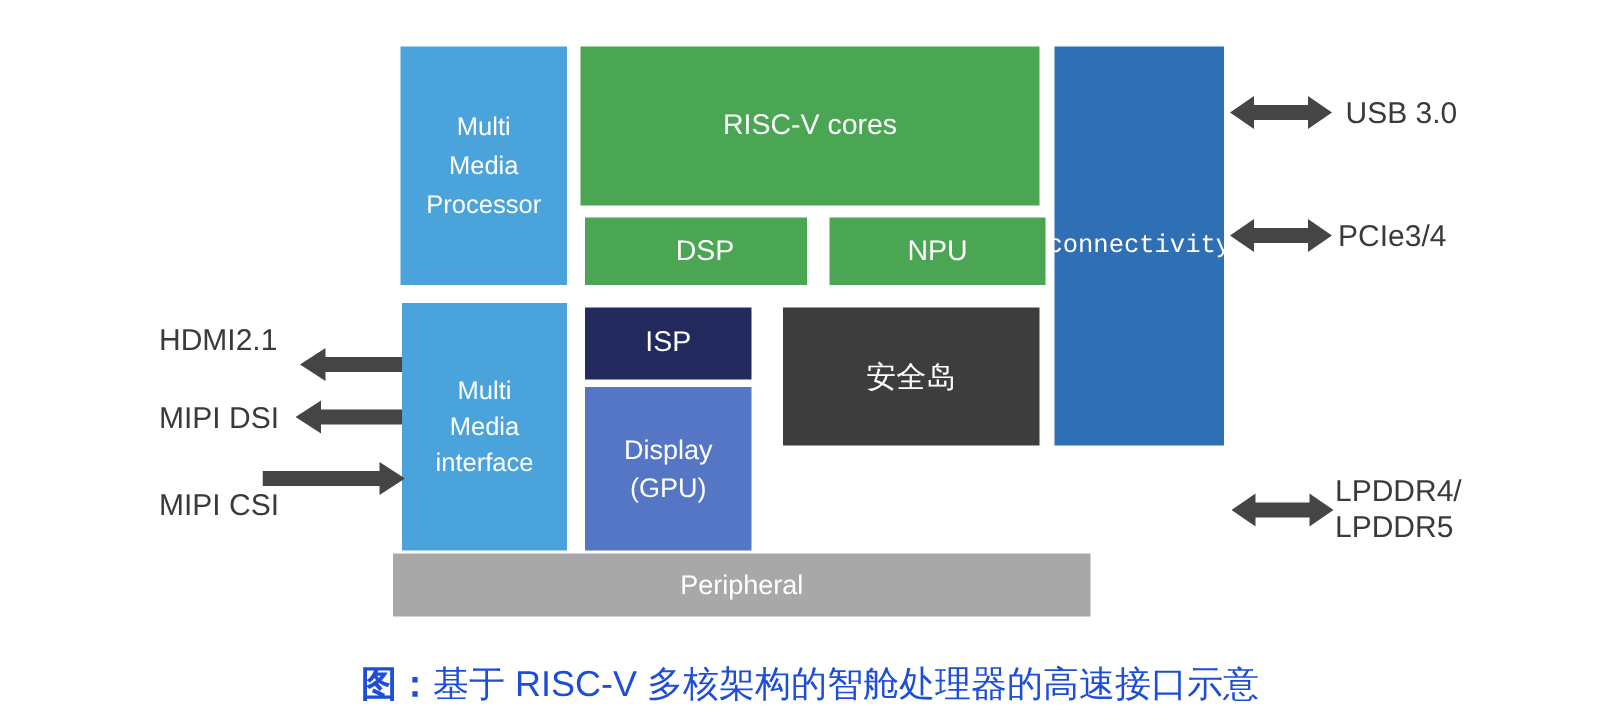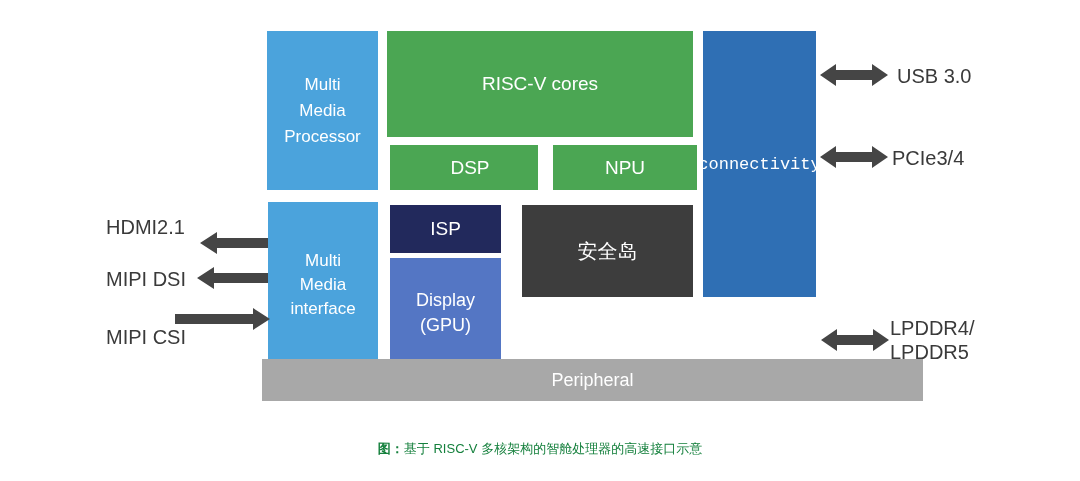--- a/index.html
+++ b/index.html
@@ -21,21 +21,21 @@
   .b-mmp   {left:267px;top:31px; width:111px;height:159px;font-size:17px;line-height:26px;}
   .b-cores {left:387px;top:31px; width:306px;height:106px;font-size:19px;}
   .b-dsp   {left:390px;top:145px;width:148px;height:45px; font-size:19px;}
   .b-npu   {left:553px;top:145px;width:144px;height:45px; font-size:19px;}
   .b-conn  {left:703px;top:31px; width:113px;height:266px;font-size:17px;font-family:Liberation Mono, monospace;}
   .b-mmi   {left:268px;top:202px;width:110px;height:165px;font-size:17px;line-height:24px;}
   .b-isp   {left:390px;top:205px;width:111px;height:48px; font-size:19px;}
   .b-gpu   {left:390px;top:258px;width:111px;height:109px;font-size:18px;line-height:25px;}
   .b-sec   {left:522px;top:205px;width:171px;height:92px; font-size:20px;}
   .b-mem   {left:522px;top:307px;width:293px;height:60px; font-size:18px;}
-  .b-per   {left:262px;top:359px;width:661px;height:42px; font-size:18px;}
+  .b-per   {left:262px;top:369px;width:465px;height:42px; font-size:18px;}
 
   .io-label{
     position:absolute;
     color:#3a3a3a;font-size:20px;line-height:24px;
     white-space:pre-line;
   }
   .l-hdmi {left:106px;top:215px;}
   .l-dsi  {left:106px;top:267px;}
   .l-csi  {left:106px;top:325px;}
   .l-usb  {left:897px;top:64px;}
@@ -46,21 +46,21 @@
   .arrow svg{display:block;}
   .a-hdmi {left:200px;top:231px;}
   .a-dsi  {left:197px;top:266px;}
   .a-csi  {left:175px;top:307px;}
   .a-usb  {left:820px;top:63px;}
   .a-pcie {left:820px;top:145px;}
   .a-lpddr{left:821px;top:328px;}
 
   .caption{
     position:absolute;left:0;right:0;top:440px;
-    text-align:center;font-size:13px;color:#15803d;
+    text-align:center;font-size:24px;color:#1d4ed8;
   }
   .caption .prefix{font-weight:bold;}
 </style>
 </head>
 <body>
 
 <div class="canvas">
 
   <div class="block b-mmp" style="background-color: rgb(75, 163, 220);">Multi
 Media

